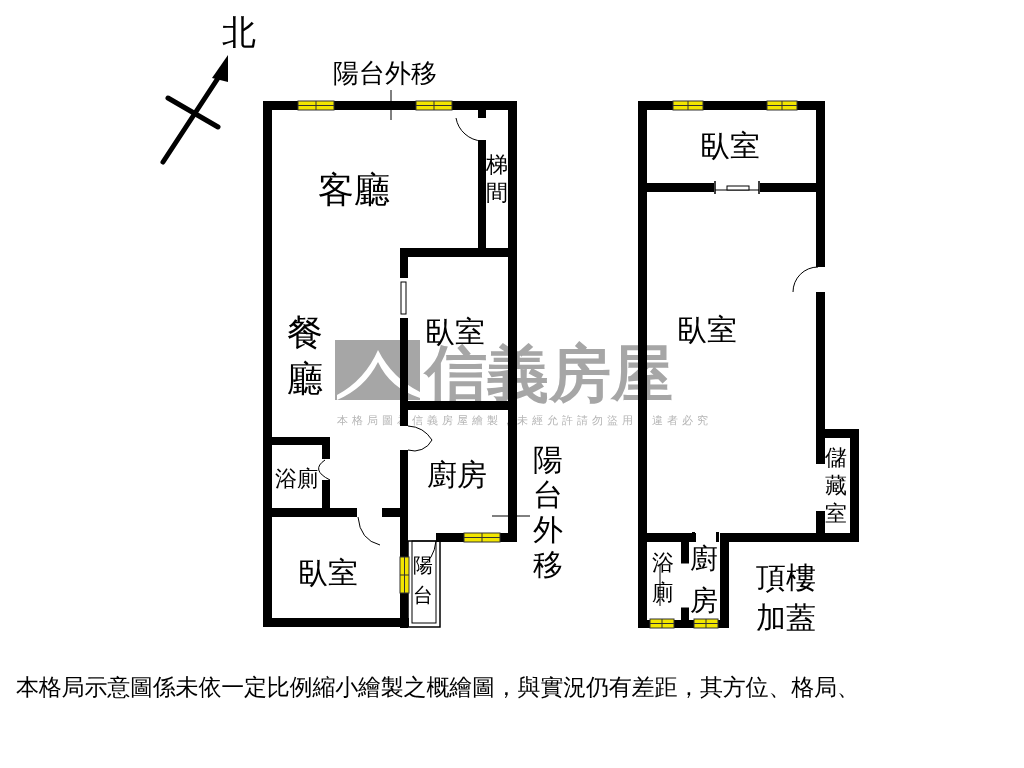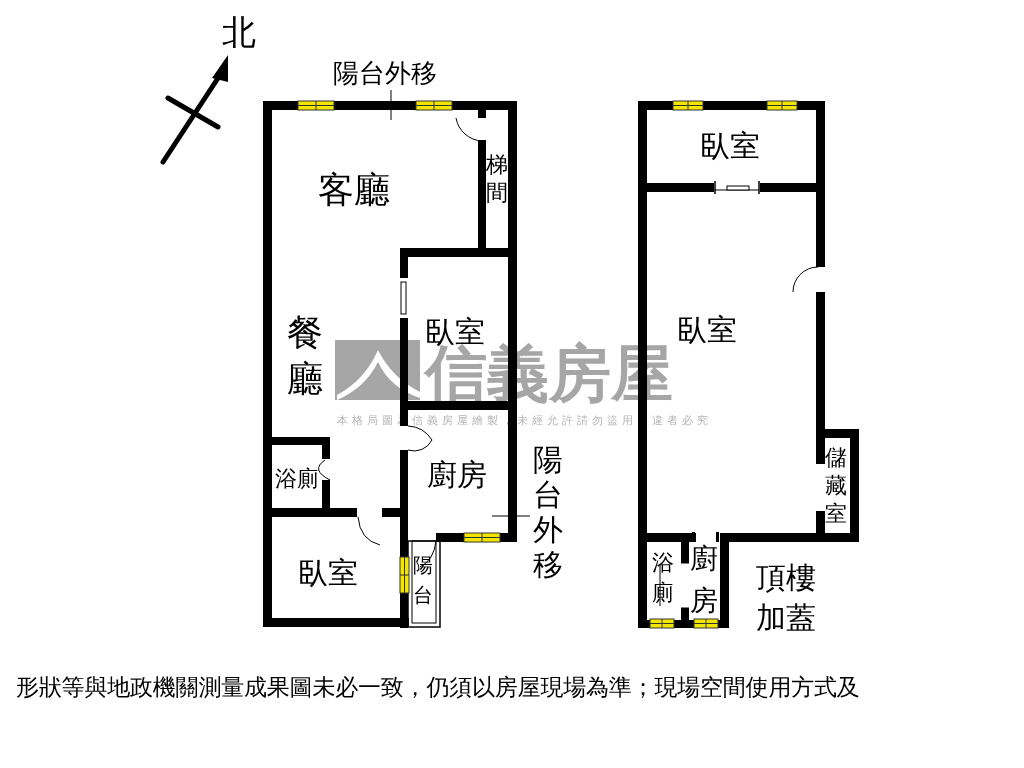--- a/index.html
+++ b/index.html
@@ -186,14 +186,14 @@
     <text class="lbl" x="652" y="570" font-size="22">浴</text>
     <text class="lbl" x="652" y="600" font-size="22">廁</text>
     <text class="lbl" x="690" y="568" font-size="28">廚</text>
     <text class="lbl" x="690" y="610" font-size="28">房</text>
     <text class="lbl" x="756" y="588" font-size="30">頂樓</text>
     <text class="lbl" x="756" y="628" font-size="30">加蓋</text>
   </g>
 </svg>
 
 <div id="disclaimer">
-  <div>形狀等與地政機關測量成果圖未必一致，仍須以房屋現場為準；現場空間使用方式及</div>
+  <div>本格局示意圖係未依一定比例縮小繪製之概繪圖，與實況仍有差距，其方位、格局、</div>
 </div>
 
 </body></html>

